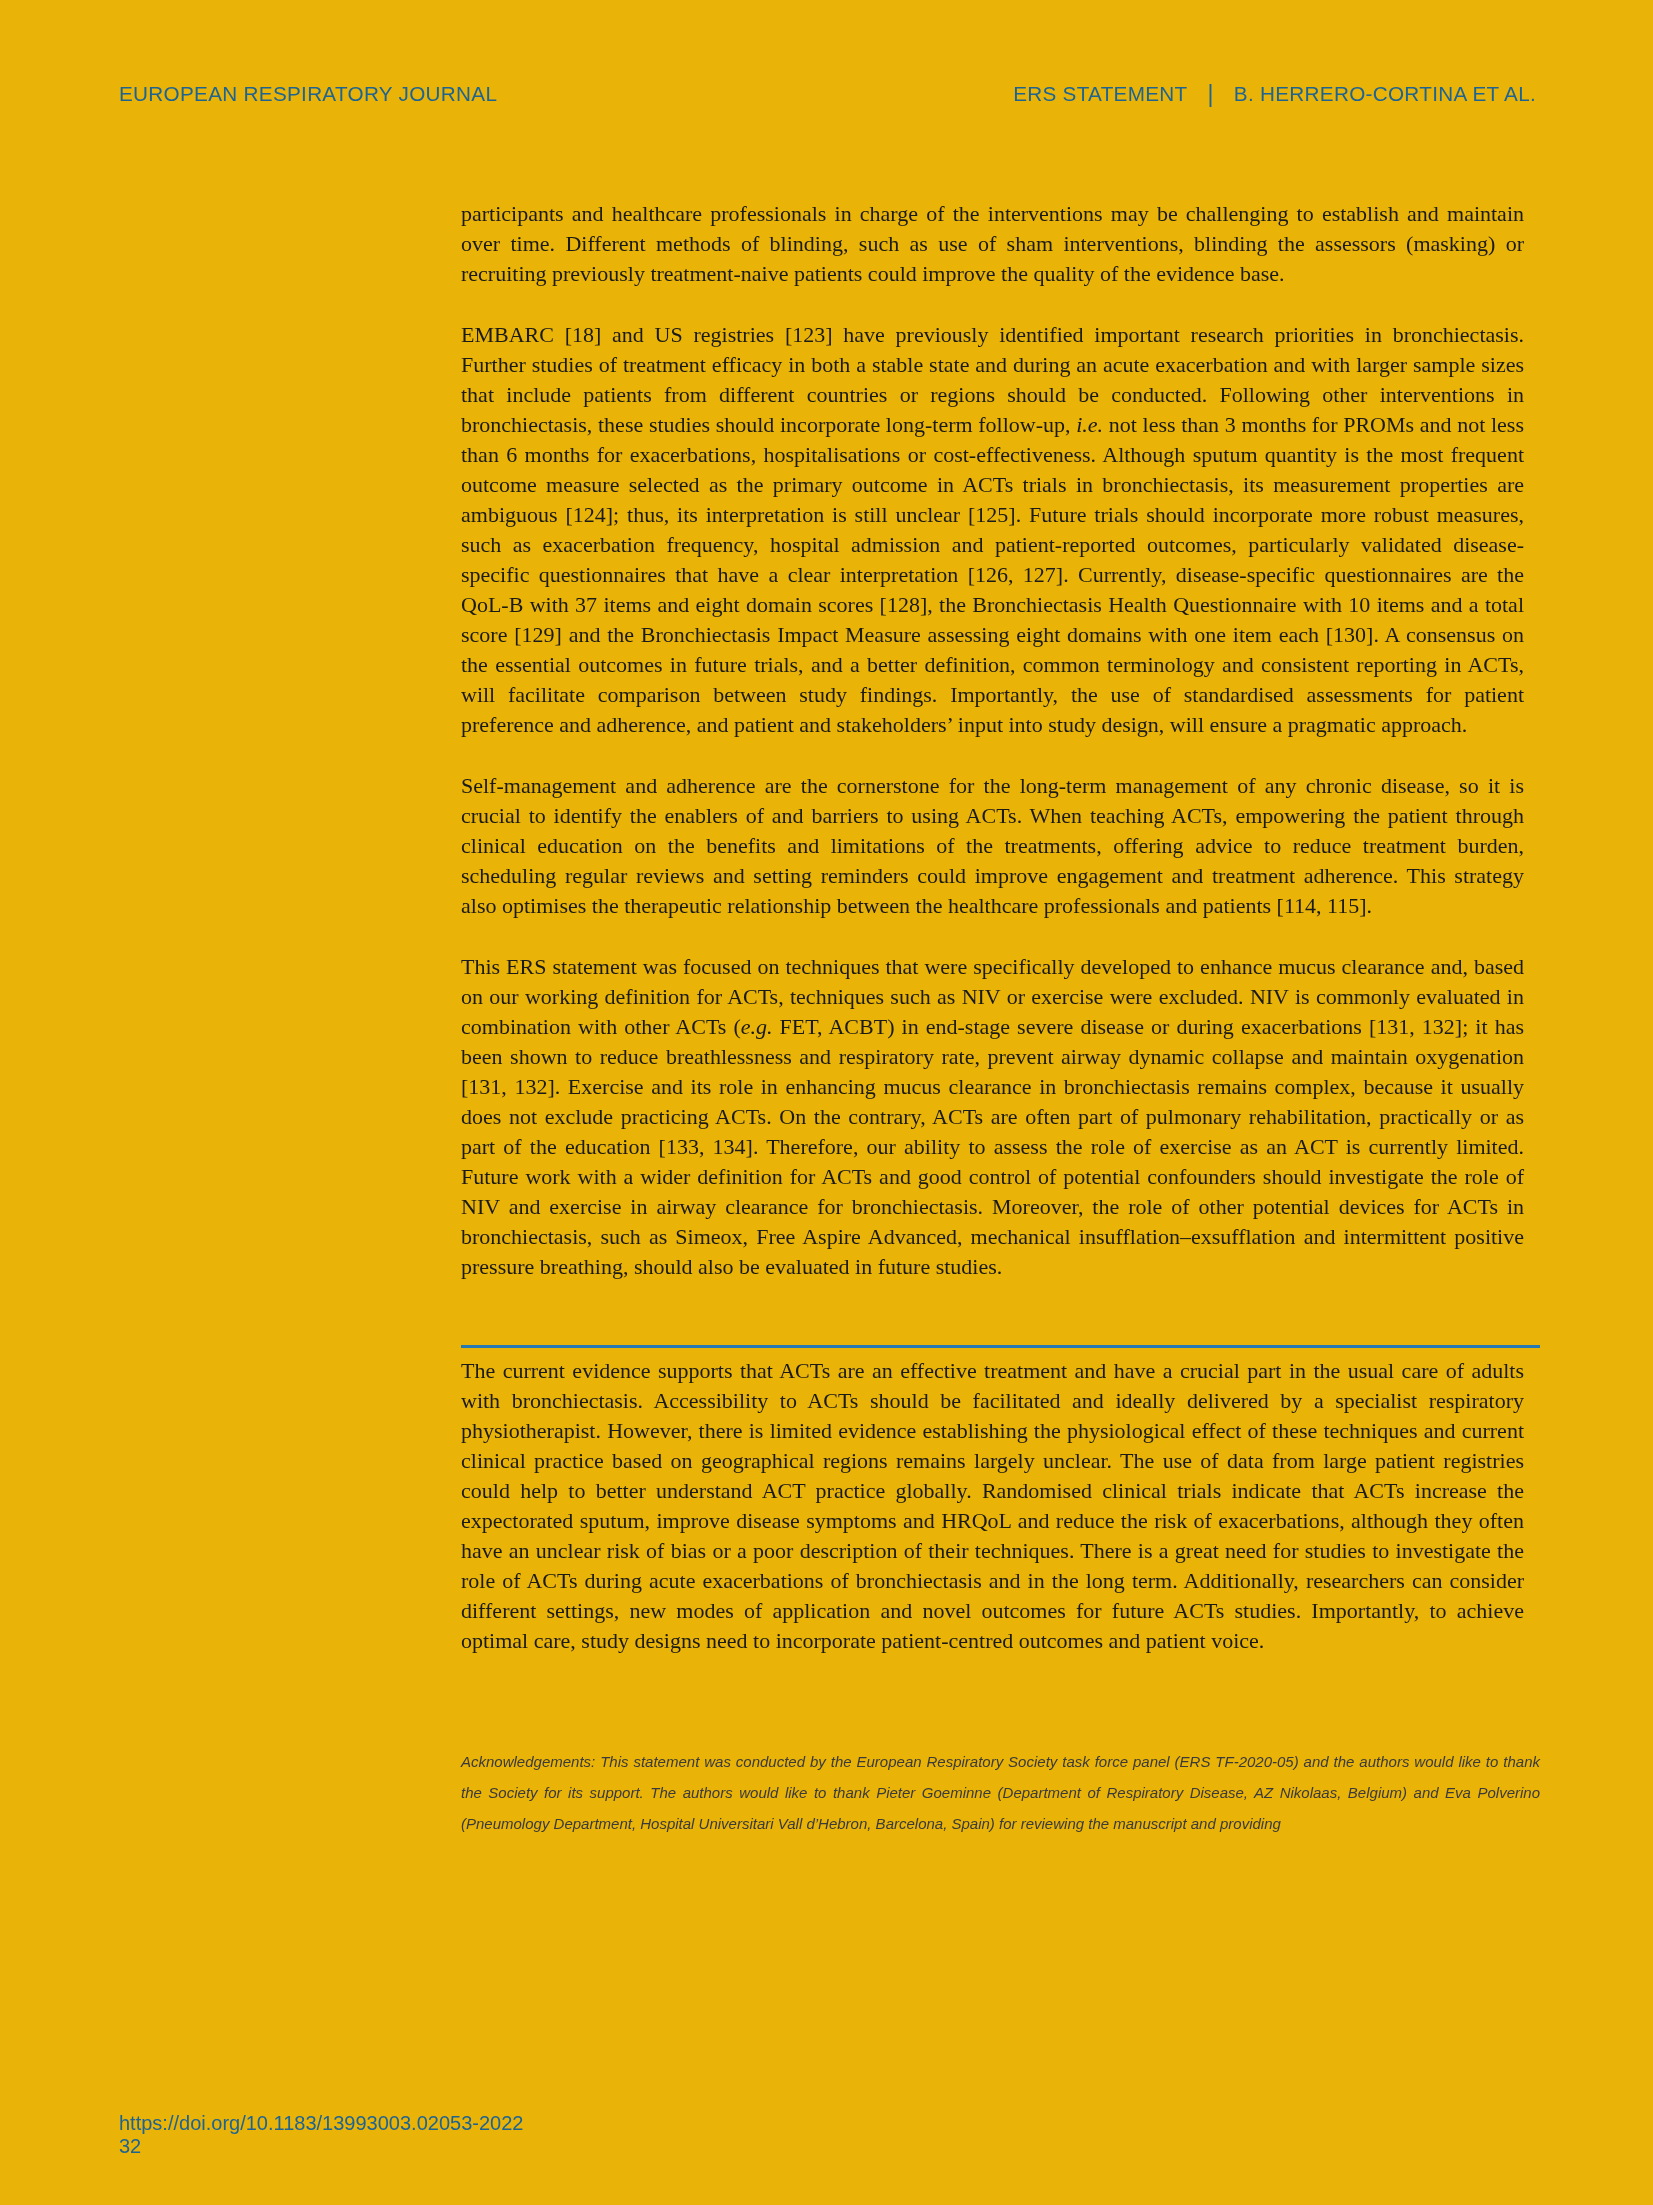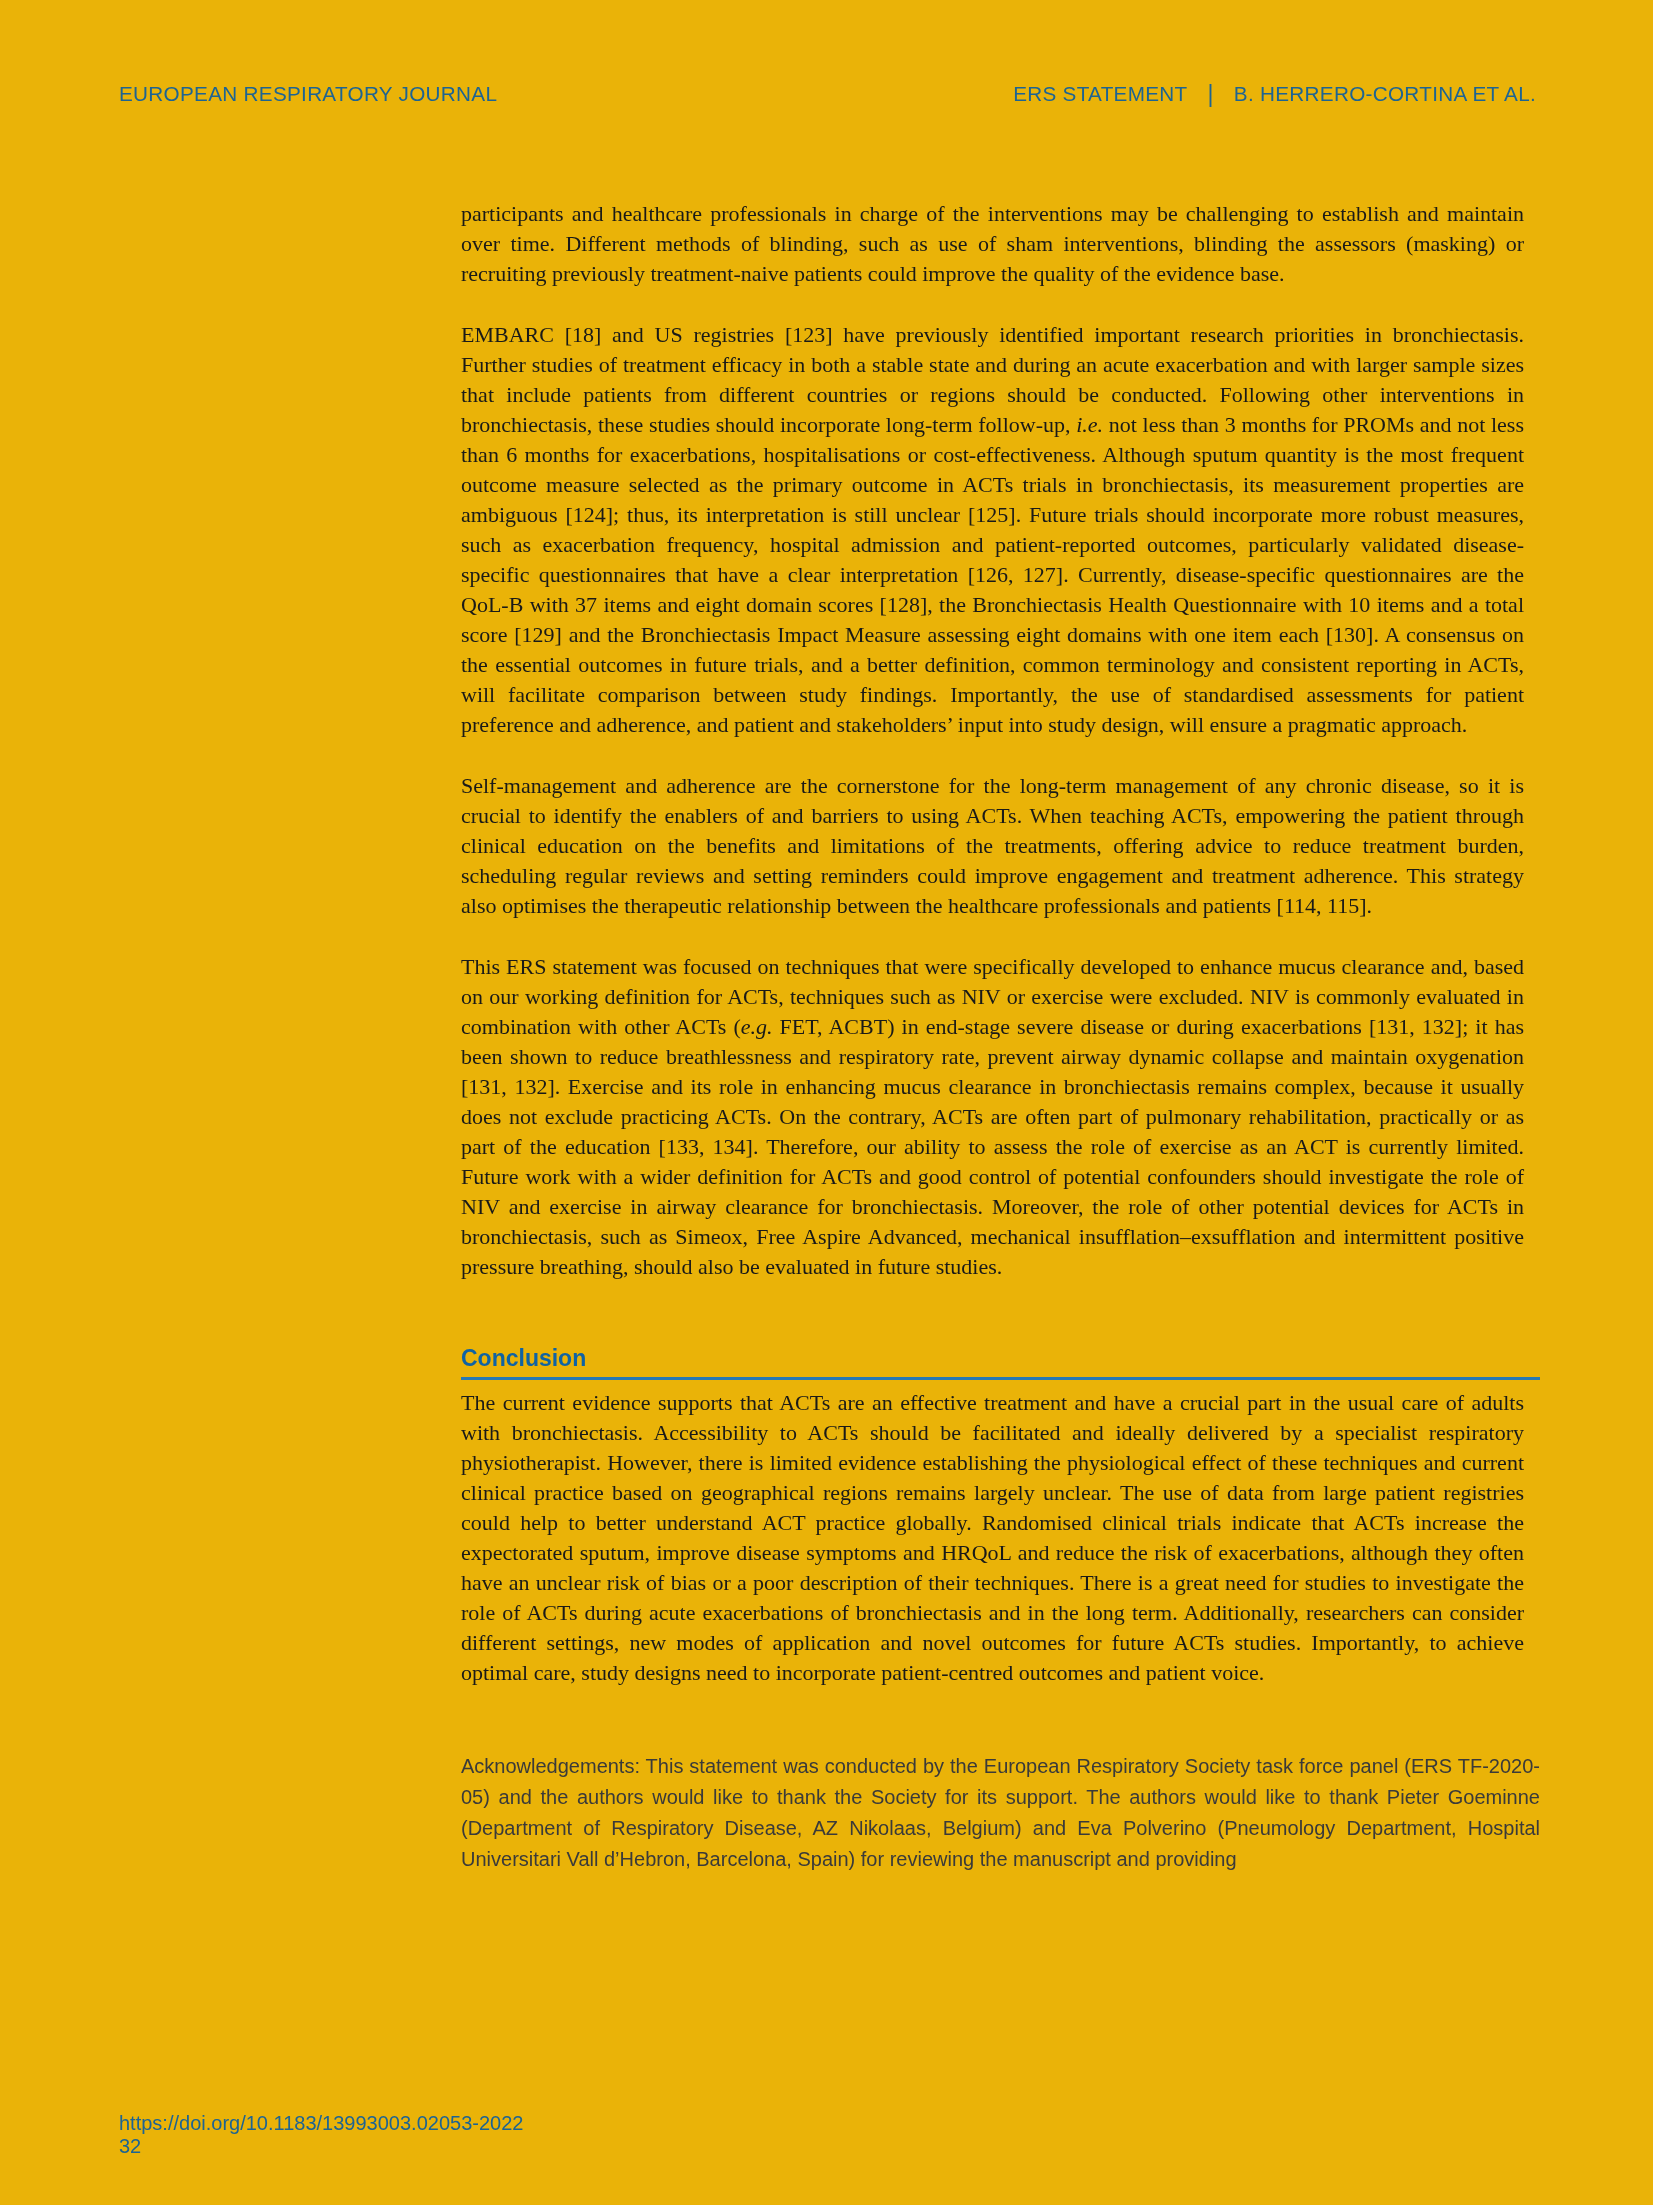--- a/index.html
+++ b/index.html
@@ -49,26 +49,27 @@
     color: #1063a3;
     margin: 0 0 5.3px 0;
   }
   .conclusion-rule {
     height: 2.7px;
     background: #2779b4;
     margin: 0 0 8px 0;
   }
   .conclusion-section p.body-par { margin-bottom: 0; }
   .acknowledgements {
-    margin-top: 63px;
+    margin-top: 90px;
     font-family: "Liberation Sans", "DejaVu Sans", sans-serif;
-    font-size: 20px;
+    font-size: 15px;
     line-height: 31px;
     text-align: justify;
     color: #3a3a3a;
+    font-style: italic;
   }
   .footer {
     position: absolute;
     top: 2112px;
     left: 119px;
     right: 118px;
     display: flex;
     justify-content: space-between;
     align-items: baseline;
     font-size: 20px;
@@ -95,21 +96,20 @@
 
     <p class="body-par"><span>participants and healthcare professionals in charge of the interventions may be challenging to establish and maintain over time. Different methods of blinding, such as use of sham interventions, blinding the assessors (masking) or recruiting previously treatment-naive patients could improve the quality of the evidence base.</span></p>
 
     <p class="body-par"><span>EMBARC [18] and US registries [123] have previously identified important research priorities in bronchiectasis. Further studies of treatment efficacy in both a stable state and during an acute exacerbation and with larger sample sizes that include patients from different countries or regions should be conducted. Following other interventions in bronchiectasis, these studies should incorporate long-term follow-up, </span><em>i.e.</em><span> not less than 3 months for PROMs and not less than 6 months for exacerbations, hospitalisations or cost-effectiveness. Although sputum quantity is the most frequent outcome measure selected as the primary outcome in ACTs trials in bronchiectasis, its measurement properties are ambiguous [124]; thus, its interpretation is still unclear [125]. Future trials should incorporate more robust measures, such as exacerbation frequency, hospital admission and patient-reported outcomes, particularly validated disease-specific questionnaires that have a clear interpretation [126, 127]. Currently, disease-specific questionnaires are the QoL-B with 37 items and eight domain scores [128], the Bronchiectasis Health Questionnaire with 10 items and a total score [129] and the Bronchiectasis Impact Measure assessing eight domains with one item each [130]. A consensus on the essential outcomes in future trials, and a better definition, common terminology and consistent reporting in ACTs, will facilitate comparison between study findings. Importantly, the use of standardised assessments for patient preference and adherence, and patient and stakeholders’ input into study design, will ensure a pragmatic approach.</span></p>
 
     <p class="body-par"><span>Self-management and adherence are the cornerstone for the long-term management of any chronic disease, so it is crucial to identify the enablers of and barriers to using ACTs. When teaching ACTs, empowering the patient through clinical education on the benefits and limitations of the treatments, offering advice to reduce treatment burden, scheduling regular reviews and setting reminders could improve engagement and treatment adherence. This strategy also optimises the therapeutic relationship between the healthcare professionals and patients [114, 115].</span></p>
 
     <p class="body-par"><span>This ERS statement was focused on techniques that were specifically developed to enhance mucus clearance and, based on our working definition for ACTs, techniques such as NIV or exercise were excluded. NIV is commonly evaluated in combination with other ACTs (</span><em>e.g.</em><span> FET, ACBT) in end-stage severe disease or during exacerbations [131, 132]; it has been shown to reduce breathlessness and respiratory rate, prevent airway dynamic collapse and maintain oxygenation [131, 132]. Exercise and its role in enhancing mucus clearance in bronchiectasis remains complex, because it usually does not exclude practicing ACTs. On the contrary, ACTs are often part of pulmonary rehabilitation, practically or as part of the education [133, 134]. Therefore, our ability to assess the role of exercise as an ACT is currently limited. Future work with a wider definition for ACTs and good control of potential confounders should investigate the role of NIV and exercise in airway clearance for bronchiectasis. Moreover, the role of other potential devices for ACTs in bronchiectasis, such as Simeox, Free Aspire Advanced, mechanical insufflation–exsufflation and intermittent positive pressure breathing, should also be evaluated in future studies.</span></p>
 
     <div class="conclusion-section">
-      <h2 class="conclusion-heading">Conclusion</h2>
       <div class="conclusion-rule"></div>
       <p class="body-par"><span>The current evidence supports that ACTs are an effective treatment and have a crucial part in the usual care of adults with bronchiectasis. Accessibility to ACTs should be facilitated and ideally delivered by a specialist respiratory physiotherapist. However, there is limited evidence establishing the physiological effect of these techniques and current clinical practice based on geographical regions remains largely unclear. The use of data from large patient registries could help to better understand ACT practice globally. Randomised clinical trials indicate that ACTs increase the expectorated sputum, improve disease symptoms and HRQoL and reduce the risk of exacerbations, although they often have an unclear risk of bias or a poor description of their techniques. There is a great need for studies to investigate the role of ACTs during acute exacerbations of bronchiectasis and in the long term. Additionally, researchers can consider different settings, new modes of application and novel outcomes for future ACTs studies. Importantly, to achieve optimal care, study designs need to incorporate patient-centred outcomes and patient voice.</span></p>
     </div>
 
     <p class="acknowledgements"><span>Acknowledgements: This statement was conducted by the European Respiratory Society task force panel (ERS TF-2020-05) and the authors would like to thank the Society for its support. The authors would like to thank Pieter Goeminne (Department of Respiratory Disease, AZ Nikolaas, Belgium) and Eva Polverino (Pneumology Department, Hospital Universitari Vall d’Hebron, Barcelona, Spain) for reviewing the manuscript and providing</span></p>
 
   </div>
 
   <div class="footer">
     <a href="#">https://doi.org/10.1183/13993003.02053-2022</a>

